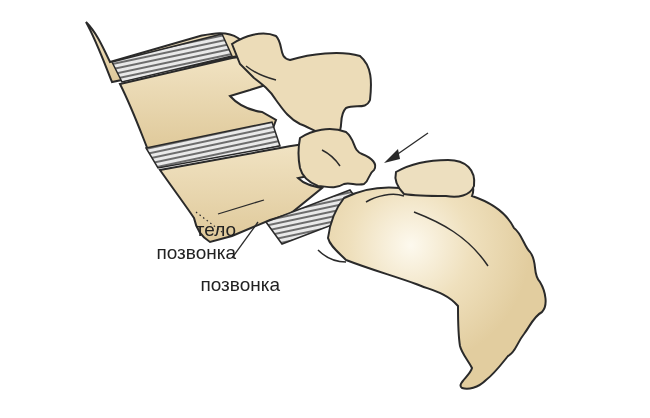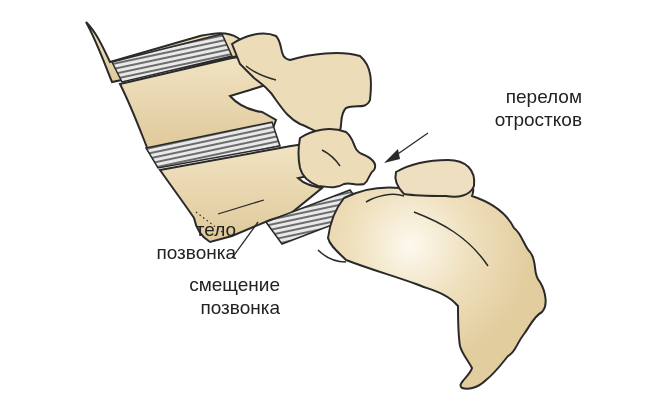--- a/index.html
+++ b/index.html
@@ -68,27 +68,22 @@
     </g>
 
     <line x1="218" y1="214" x2="264" y2="200" stroke="#2a2a2a" stroke-width="1.3"></line>
     <line x1="232" y1="258" x2="258" y2="222" stroke="#2a2a2a" stroke-width="1.3"></line>
     <g>
       <line x1="428" y1="133" x2="392" y2="158" stroke="#2a2a2a" stroke-width="1.3"></line>
       <path d="M384,163 L398,149 L400,159 Z" fill="#2a2a2a"></path>
     </g>
   </svg>
 
-  <div class="label lbl-fracture">
-    <span class="lbl-line">перелом</span>
-    <span class="lbl-line">отростков</span>
-  </div>
 
   <div class="label lbl-body">
     <span class="lbl-line">тело</span>
     <span class="lbl-line">позвонка</span>
   </div>
 
   <div class="label lbl-shift">
-    <span class="lbl-line">смещение</span>
     <span class="lbl-line">позвонка</span>
   </div>
 </div>
 
 </body></html>

